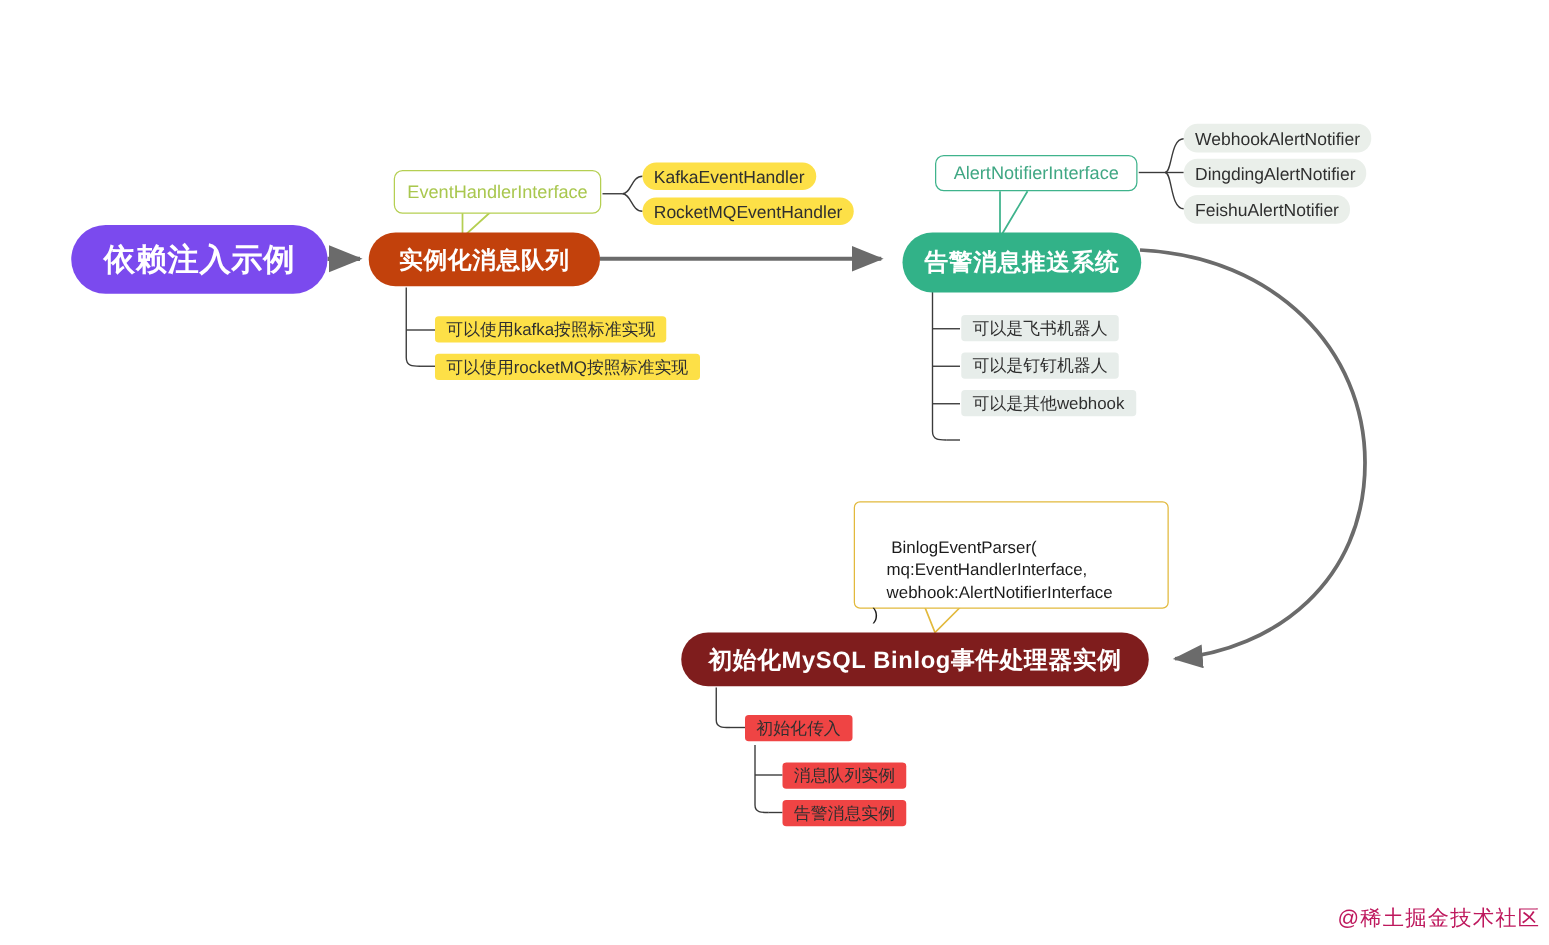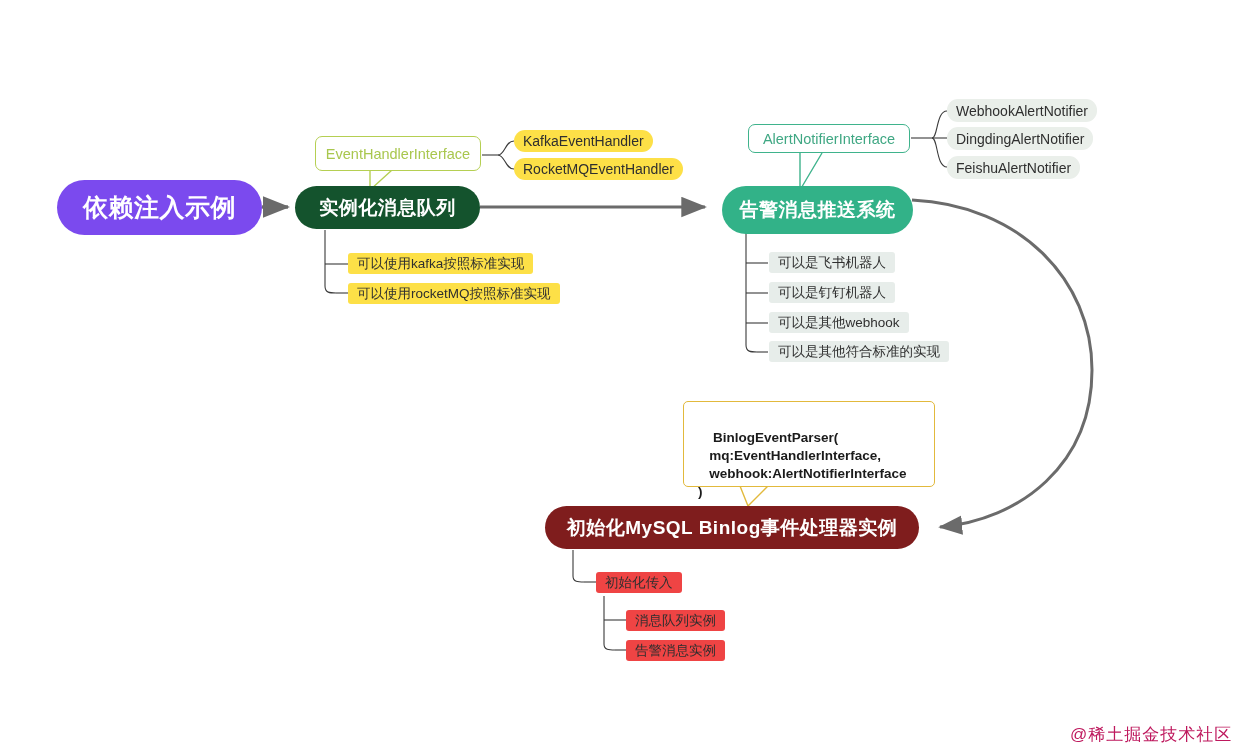--- a/index.html
+++ b/index.html
@@ -36,21 +36,21 @@
     color: #ffffff;
     font-weight: bold;
     letter-spacing: 0.5px;
     white-space: nowrap;
   }
   .node-purple {
     background: #7B4AEE;
     border-radius: 28px;
   }
   .node-green {
-    background: #14532d;
+    background: #c2410c;
     border-radius: 24px;
   }
   .node-teal {
     background: #32B288;
     border-radius: 24px;
   }
   .node-yellow {
     background: #7f1d1d;
     border-radius: 24px;
   }
@@ -76,21 +76,21 @@
   }
 
   
   .note-box {
     position: absolute;
     box-sizing: border-box;
     background: #ffffff;
     border: 1.4px solid #E2B93C;
     border-radius: 5px;
     color: #1b1b1b;
-    font-weight: bold;
+    font-weight: normal;
     font-size: 13.5px;
     line-height: 18px;
     padding: 9px 12px 8px 14px;
     white-space: pre;
   }
 
   
   .chip {
     position: absolute;
     box-sizing: border-box;
@@ -214,23 +214,20 @@
 
   <div class="chip chip-tealbg" style="left:769px; top:252px; height:21px; font-size:13.5px;">
     <span>可以是飞书机器人</span>
   </div>
   <div class="chip chip-tealbg" style="left:769px; top:282px; height:21px; font-size:13.5px;">
     <span>可以是钉钉机器人</span>
   </div>
   <div class="chip chip-tealbg" style="left:769px; top:312px; height:21px; font-size:13.5px;">
     <span>可以是其他webhook</span>
   </div>
-  <div class="chip chip-tealbg" style="left:769px; top:341px; height:21px; font-size:13.5px;">
-    <span>可以是其他符合标准的实现</span>
-  </div>
 
   <div class="note-box" style="left:683px; top:401px; width:252px; height:86px;">
     <span>BinlogEventParser(
    mq:EventHandlerInterface,
    webhook:AlertNotifierInterface
 )</span>
   </div>
 
   <div class="chip chip-beigebg" style="left:596px; top:572px; height:21px; font-size:13.5px;">
     <span>初始化传入</span>

